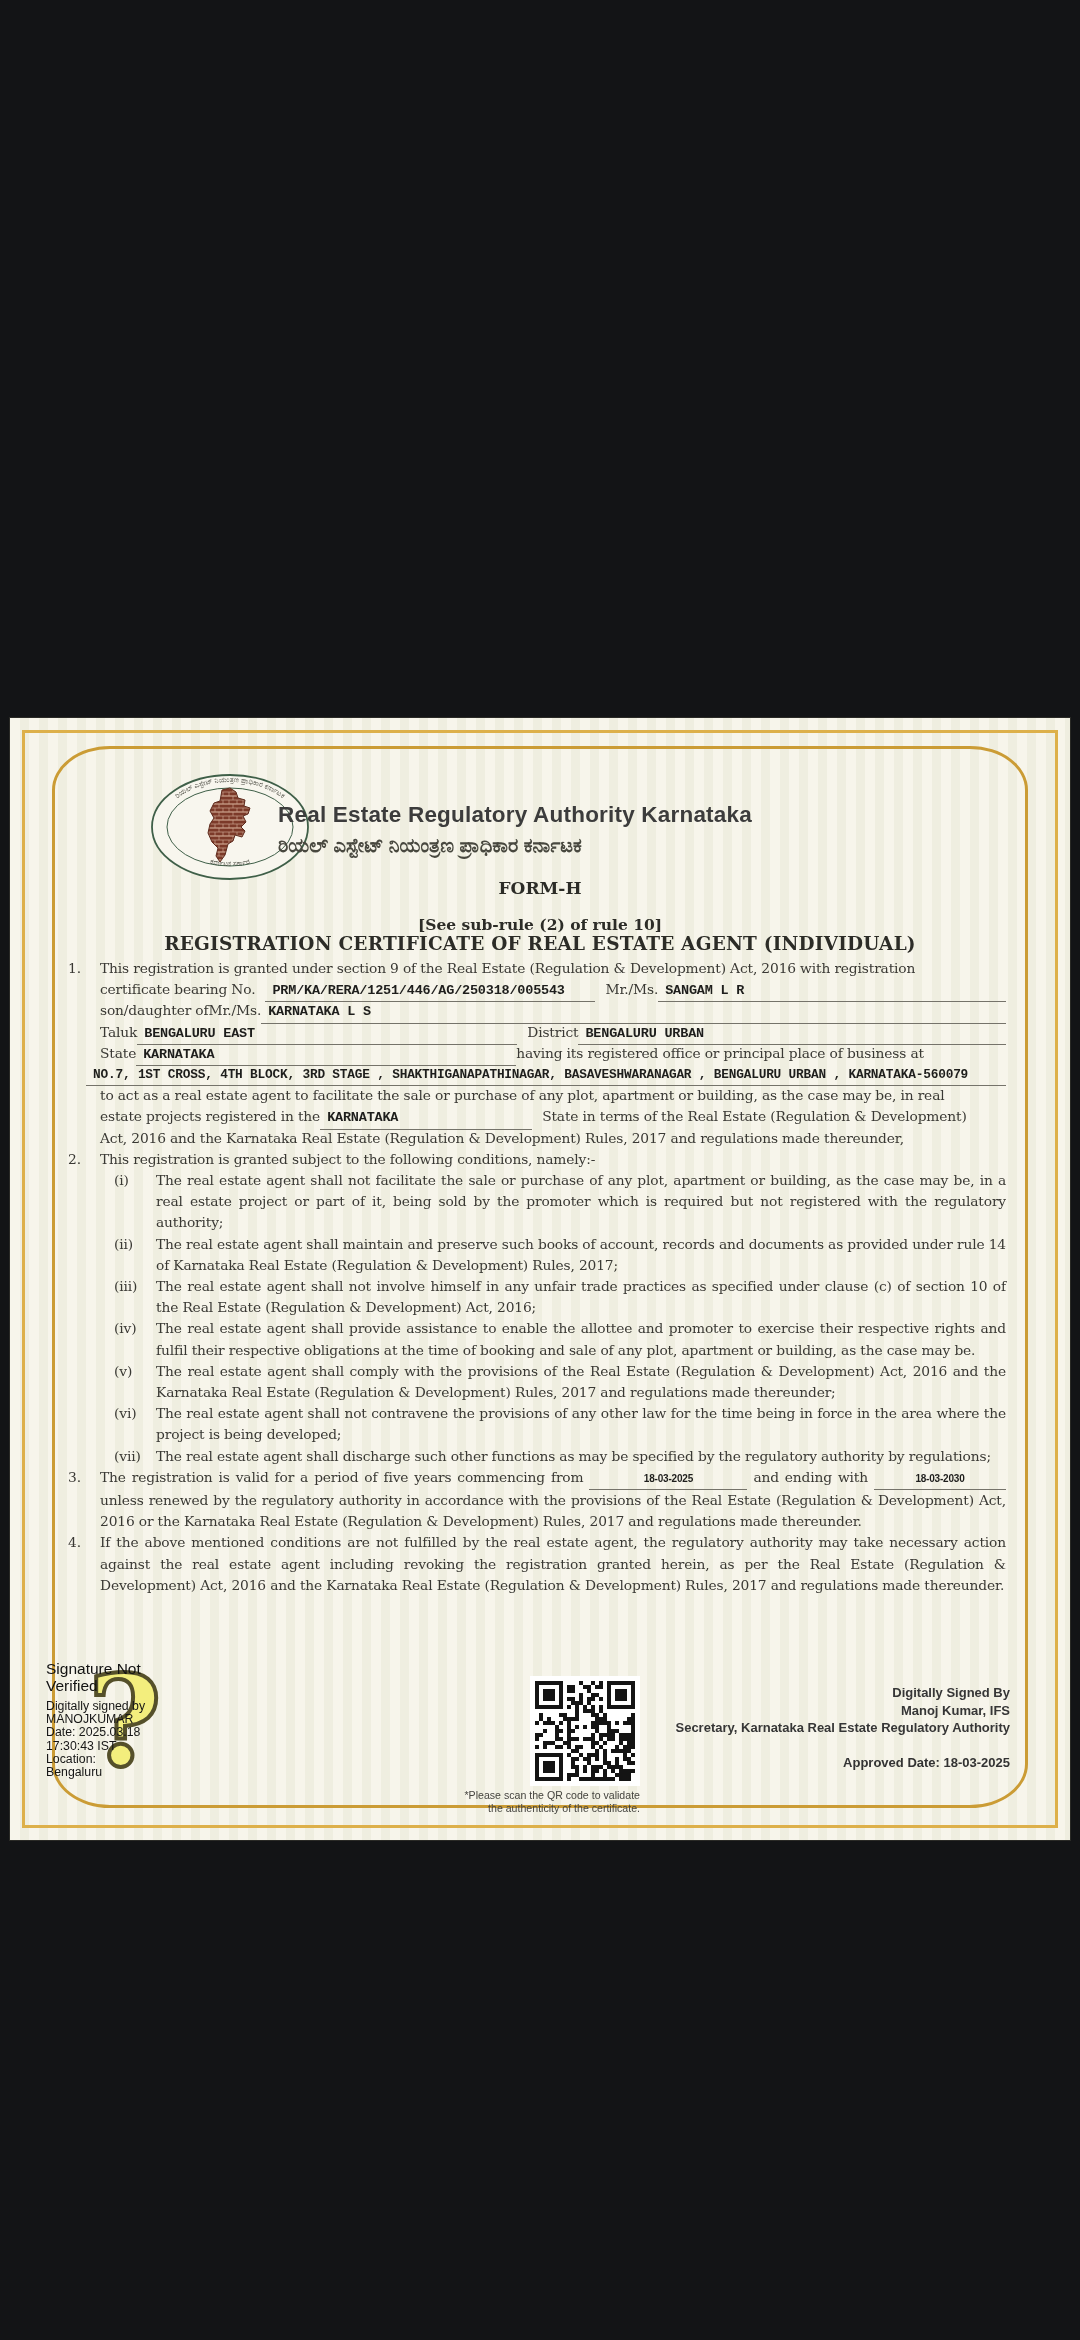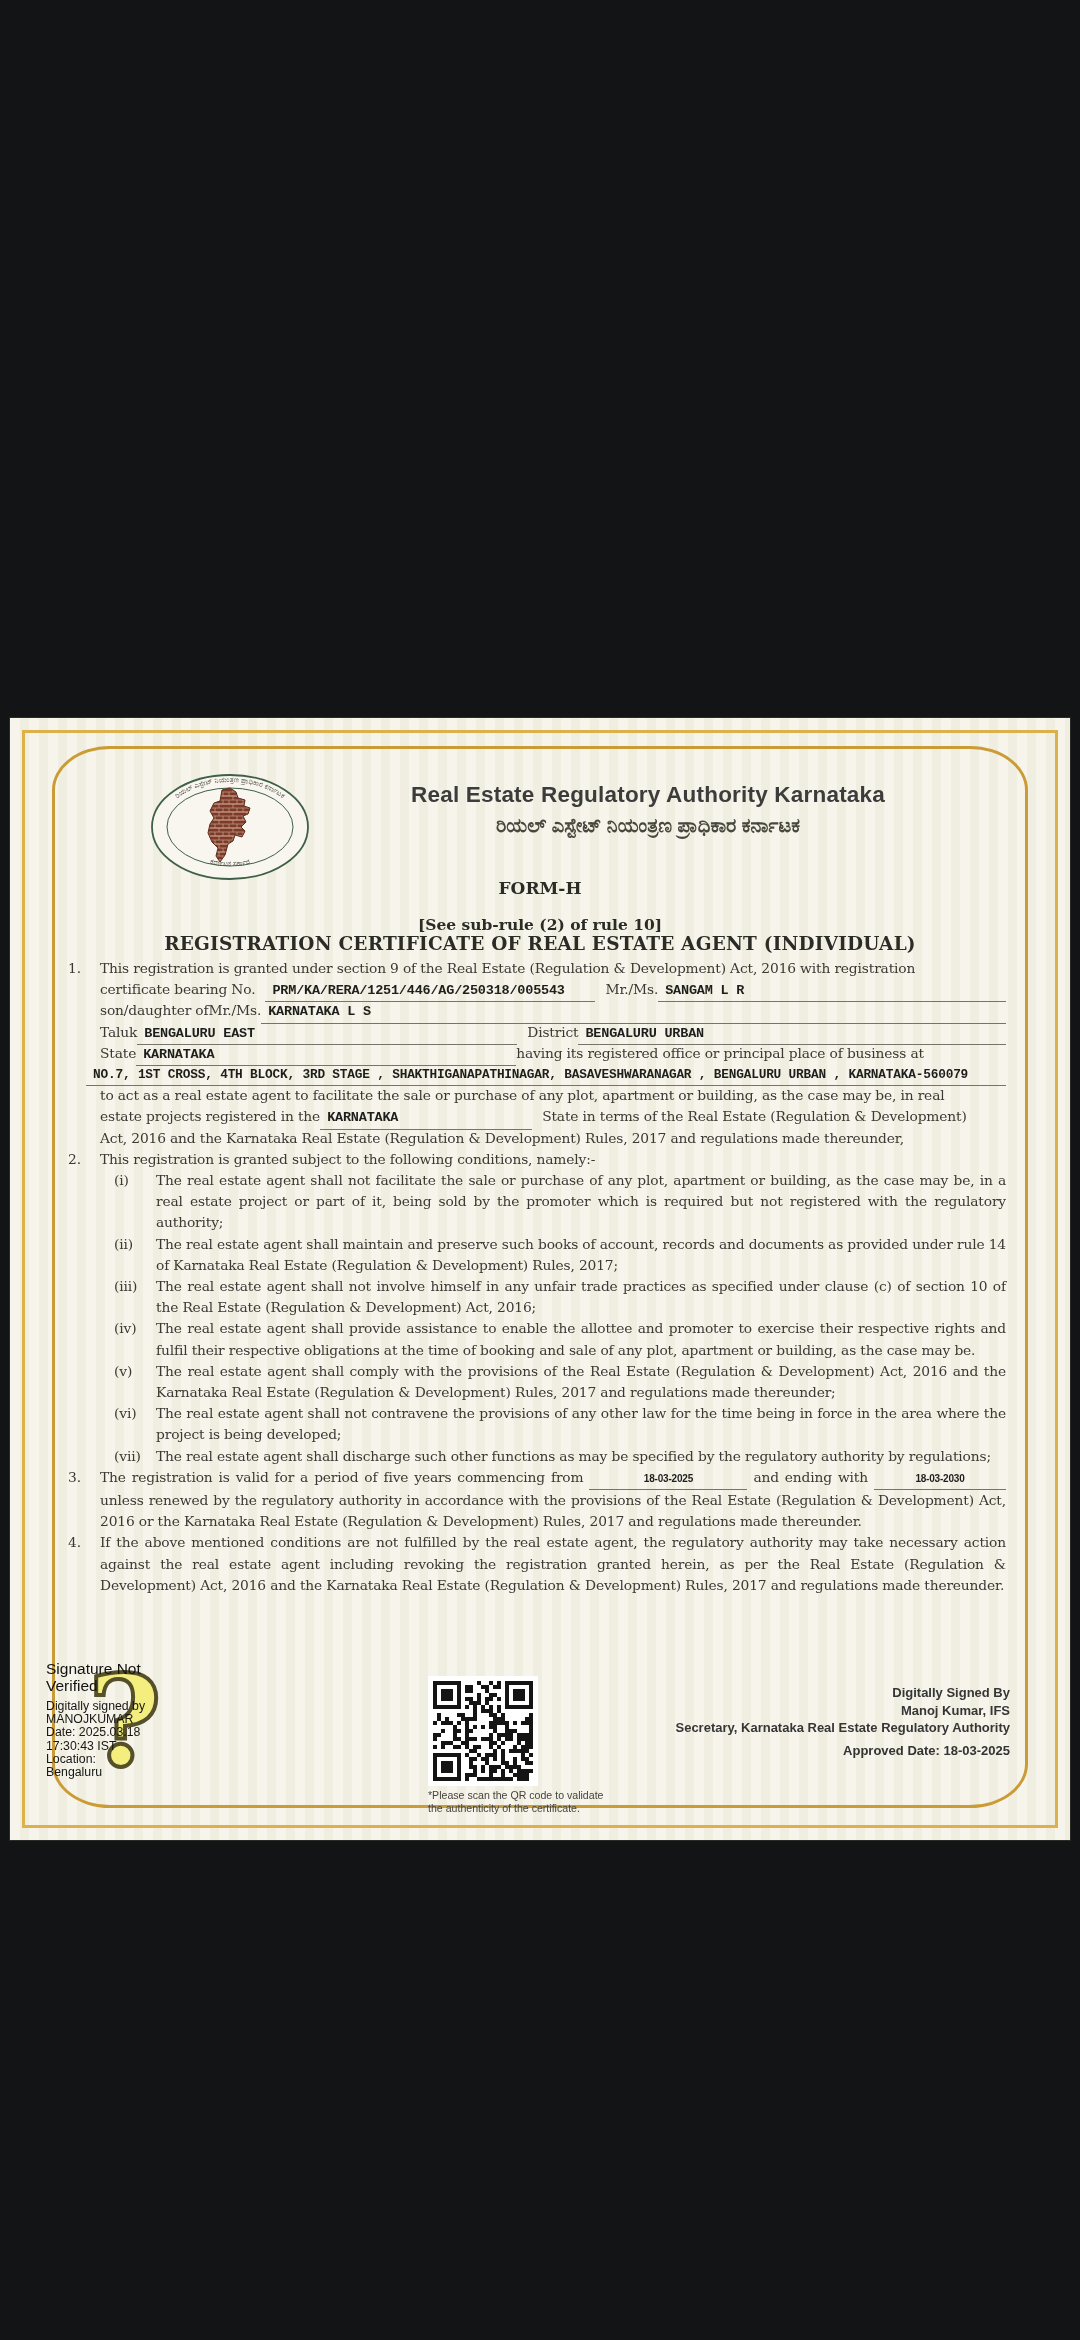--- a/index.html
+++ b/index.html
@@ -13,21 +13,21 @@
     background:
       repeating-linear-gradient(90deg, #f7f5eb 0px, #f7f5eb 10px, #efeee0 10px, #efeee0 19px);
     box-shadow:0 0 0 1px #2a2a26;
   }
   .border-outer { position:absolute; inset:12px; border:3.5px solid #ddb04a; pointer-events:none; }
   .border-inner { position:absolute; top:28px; bottom:32px; left:42px; right:42px;
     border:3px solid #cb9c35; border-radius:58px / 44px; pointer-events:none; }
 
   
   .seal { position:absolute; left:138px; top:54px; width:164px; height:110px; }
-  .title-block { position:absolute; left:268px; right:52px; top:64px; text-align:center; }
+  .title-block { position:absolute; left:268px; right:52px; top:84px; text-align:left; }
   .t-en { font-size:22.5px; font-weight:bold; color:#3c3c3c; letter-spacing:0.2px; }
   .t-kn { font-size:19.5px; font-weight:bold; color:#48483f; margin-top:6px; }
   .form-title { position:absolute; top:160px; left:0; right:0; text-align:center;
     font-family:"DejaVu Serif", serif; font-size:17px; font-weight:bold; color:#2c2c27; }
   .form-sub { position:absolute; top:197px; left:0; right:0; text-align:center;
     font-family:"DejaVu Serif", serif; font-size:15.5px; font-weight:bold; color:#2c2c27; }
   .cert-title { position:absolute; top:215px; left:0; right:0; text-align:center;
     font-family:"DejaVu Serif", serif; font-size:18.5px; font-weight:bold; color:#2c2c27; letter-spacing:0.2px; }
 
   
@@ -59,27 +59,27 @@
   
   .sig-stamp { position:absolute; left:36px; top:942px; width:250px; z-index:6; }
   .q-mark { position:absolute; left:42px; top:6px; font-family:"DejaVu Serif", serif;
     font-size:126px; line-height:110px; font-weight:bold; color:#f3ee7d;
     -webkit-text-stroke:4px #55502a; z-index:0; }
   .sig-status { position:relative; z-index:2; font-size:15.5px; line-height:17px;
     color:#121212; font-weight:500; }
   .sig-details { position:relative; z-index:2; margin-top:6px; font-size:12.3px;
     line-height:13.2px; color:#161616; font-weight:500; }
 
-  .qr-block { position:absolute; left:418px; top:958px; width:212px; text-align:left; z-index:5; }
+  .qr-block { position:absolute; left:418px; top:958px; width:212px; text-align:right; z-index:5; }
   .qr-box { display:inline-block; background:#ffffff; padding:5px; line-height:0; }
   .qr-caption { margin-top:3px; font-size:10.6px; line-height:12.5px; color:#45443f; }
 
   .right-block { position:absolute; right:60px; top:966px; width:420px; text-align:right;
     z-index:5; font-size:13px; line-height:17.6px; font-weight:600; color:#363636; }
-  .approved { margin-top:5px; font-weight:700; color:#333333; }
+  .approved { margin-top:17px; font-weight:700; color:#333333; }
 </style>
 </head>
 <body>
 
 <div class="cert">
   <div class="border-outer"></div>
   <div class="border-inner"></div>
 
   <div class="seal">
     <svg width="164" height="110" viewBox="0 0 164 110">

